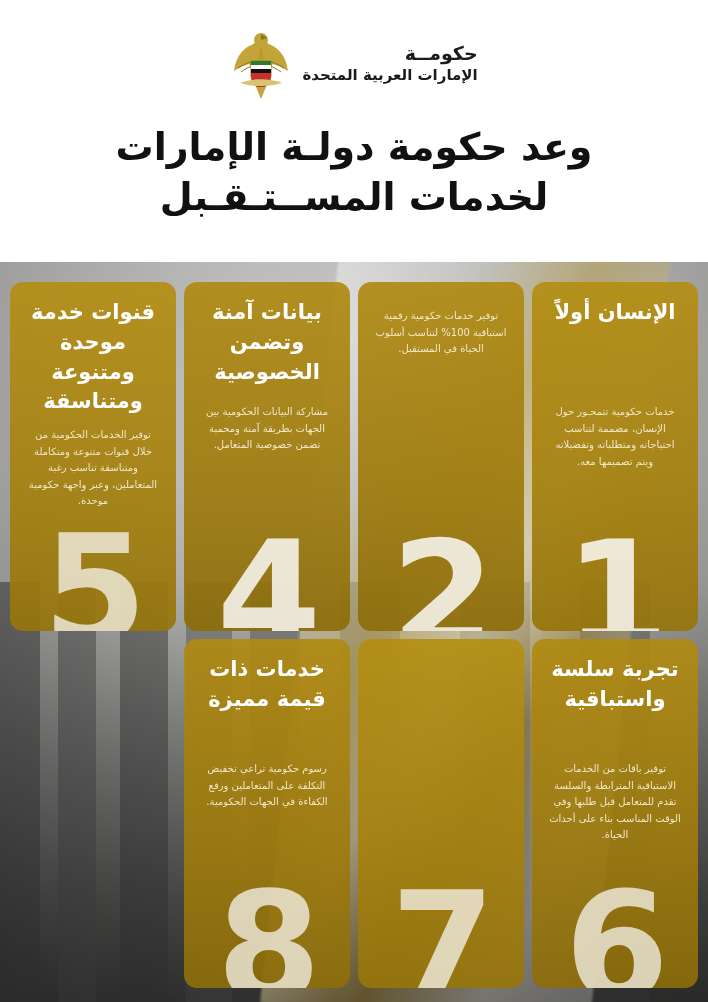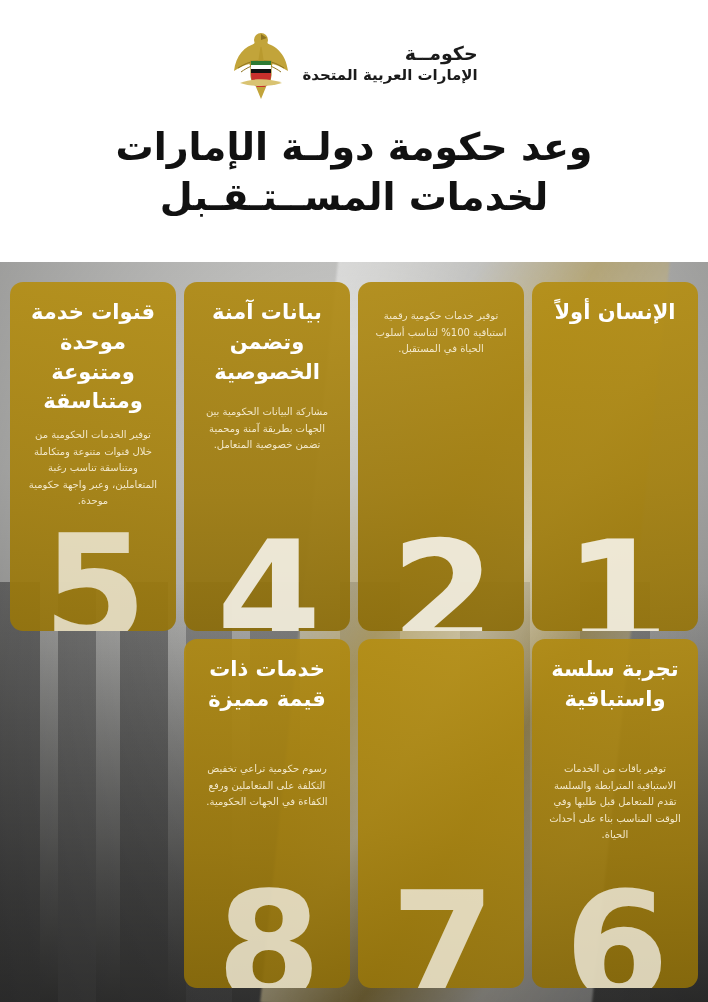--- a/index.html
+++ b/index.html
@@ -220,20 +220,21 @@
   <div class="board">
     <div class="bg-sky"></div>
     <div class="bg-city"></div>
     <div class="bg-flag"></div>
     <div class="bg-vignette"></div>
 
     <div class="grid">
 
       <div class="cell">
         <h3>الإنسان أولاً</h3>
+        <p>خدمات حكومية تتمحـور حول الإنسان، مصممة لتناسب احتياجاته ومتطلباته وتفضيلاته ويتم تصميمها معه.</p>
         <div class="num">1</div>
       </div>
 
       <div class="cell alt">
         <p>توفير خدمات حكومية رقمية استباقية 100% لتناسب أسلوب الحياة في المستقبل.</p>
         <div class="num">2</div>
       </div>
 
 
       <div class="cell alt">

